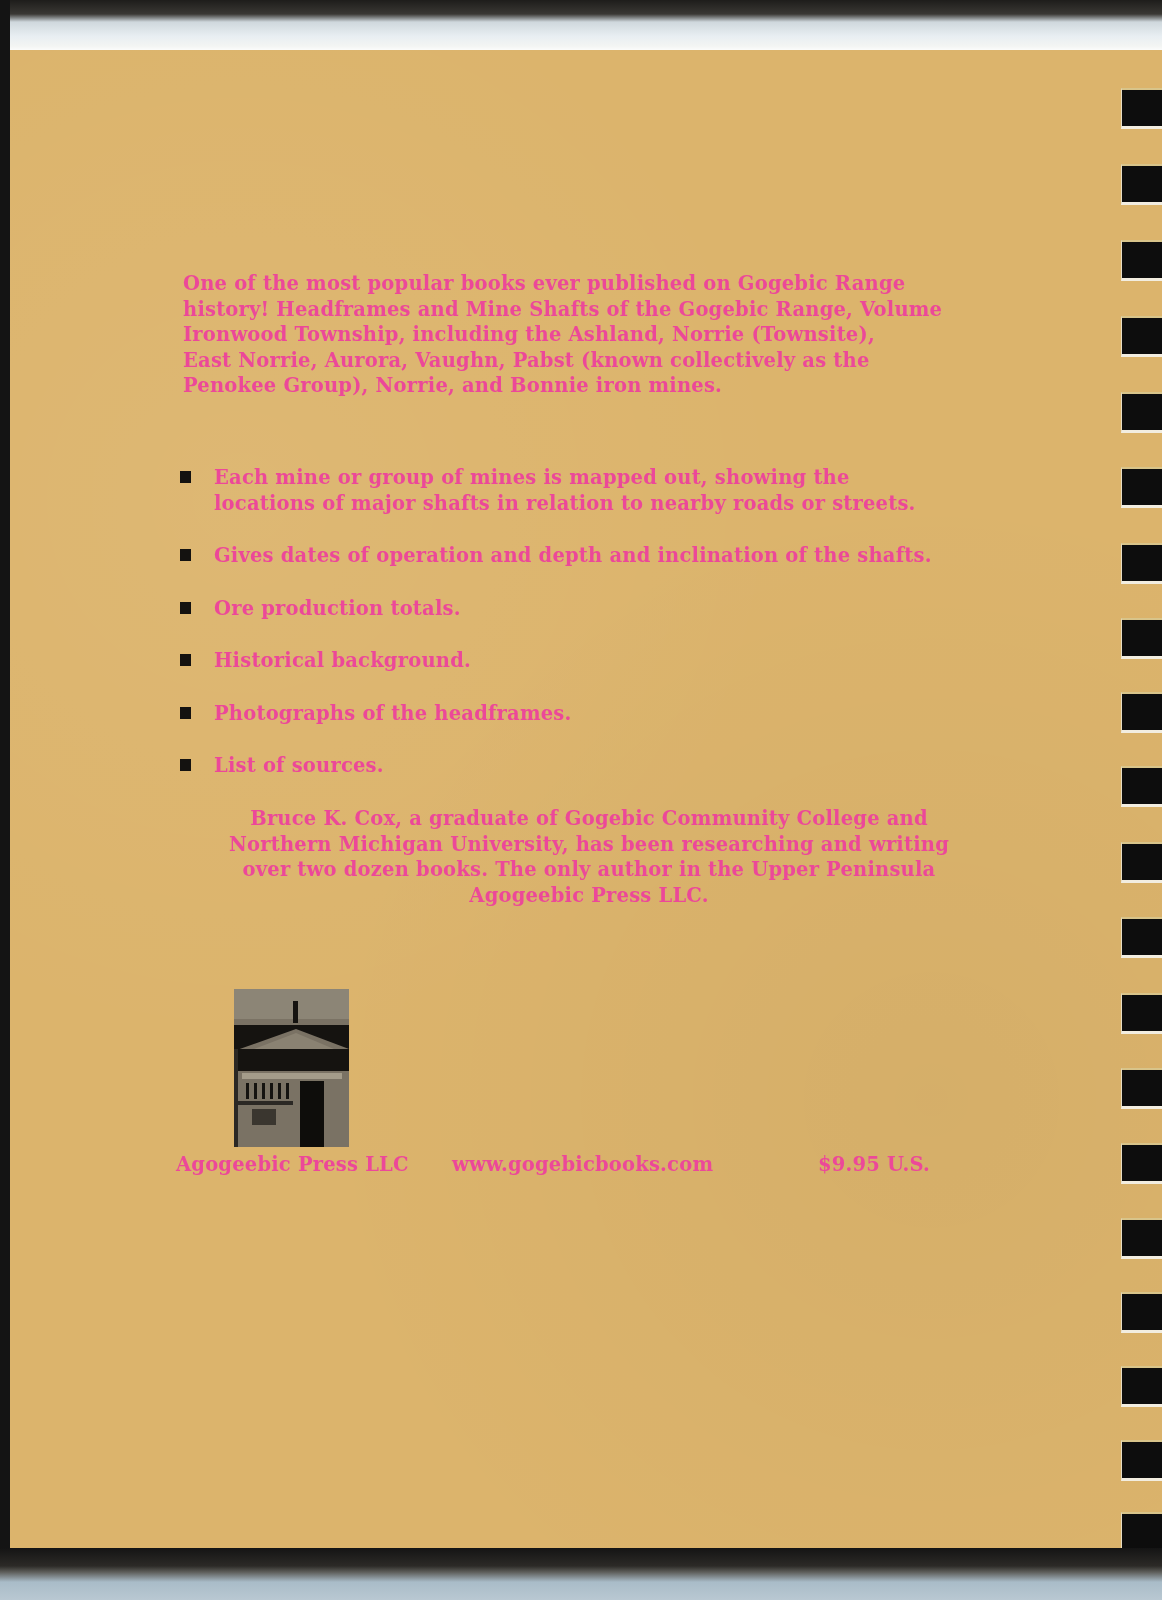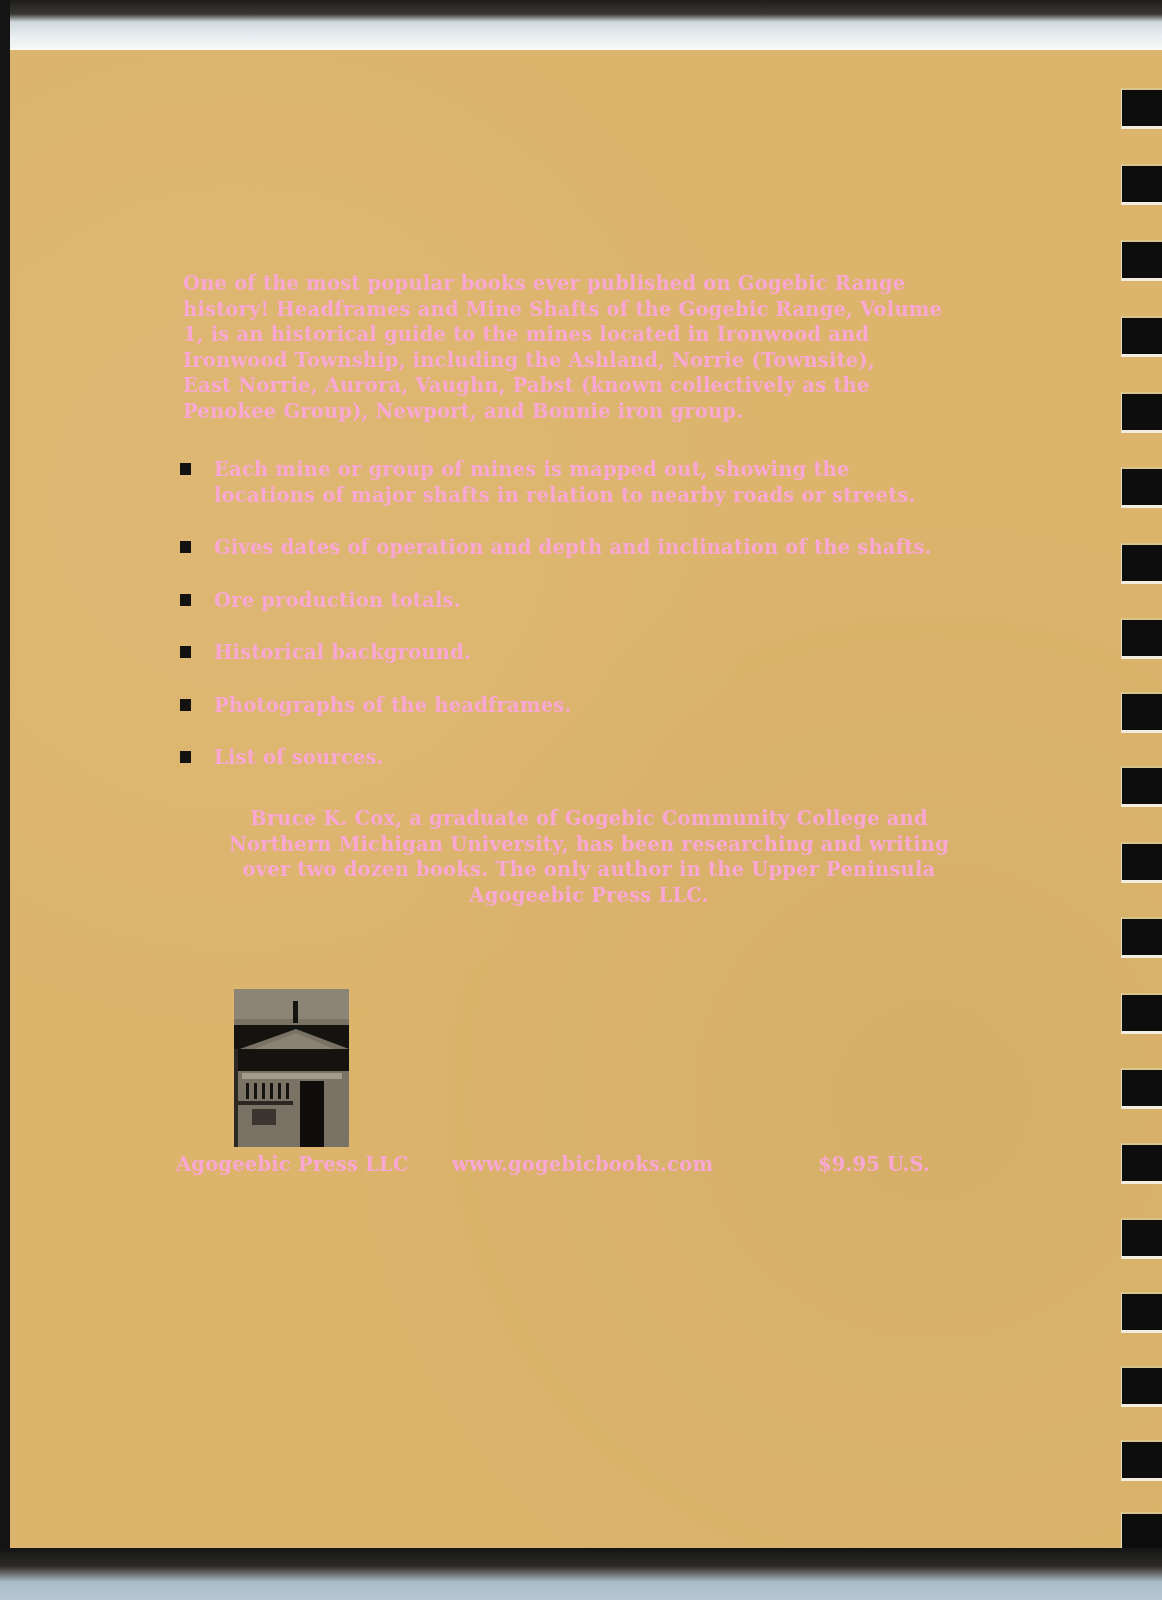--- a/index.html
+++ b/index.html
@@ -17,24 +17,24 @@
     background:linear-gradient(#141414 0px, #2c2a27 18px, #5d5d59 24px, #a9bcc8 34px, #b9c8d2 52px);
   }
   .left-edge { position:absolute; left:0; top:0; width:10px; height:1600px; background:#141414; }
   .page {
     position:absolute; left:10px; top:50px; width:1152px; height:1500px;
     background:#dcb46c;
     background-image:
       radial-gradient(circle at 20% 30%, rgba(255,255,255,0.05), transparent 40%),
       radial-gradient(circle at 80% 70%, rgba(0,0,0,0.03), transparent 45%);
   }
-  .text { color:#f9a8d4; font-weight:bold; font-size:19.5px; line-height:25.5px; letter-spacing:0.2px; }
+  .text { color:#ec4899; font-weight:bold; font-size:19.5px; line-height:25.5px; letter-spacing:0.2px; }
   .intro { position:absolute; left:183px; top:271px; width:820px; }
   .bullets { position:absolute; left:180px; top:457px; width:830px; margin:0; padding:0; list-style:none; }
-  .bullets li { position:relative; padding-left:34px; margin-bottom:27px; }
+  .bullets li { position:relative; padding-left:34px; margin-bottom:27px;margin-top:8px; }
   .bullets li .sq {
     position:absolute; left:0; top:6px; width:11px; height:12px; background:#141210;
   }
   .bio { position:absolute; left:179px; top:806px; width:820px;text-align:center; }
   .photo {
     position:absolute; left:234px; top:989px; width:115px; height:158px;
     background:#6b6356; overflow:hidden;
   }
   .footer-publisher { position:absolute; left:176px; top:1152px; }
   .footer-url { position:absolute; left:452px; top:1152px; }
@@ -49,24 +49,23 @@
 <body>
 
 <div class="top-strip"></div>
 <div class="left-edge"></div>
 
 <div class="page"></div>
 
 <div class="text intro">
   <div>One of the most popular books ever published on Gogebic Range</div>
   <div>history! Headframes and Mine Shafts of the Gogebic Range, Volume</div>
-  <div>1, is an historical guide to the mines located in Ironwood and</div>
   <div>Ironwood Township, including the Ashland, Norrie (Townsite),</div>
   <div>East Norrie, Aurora, Vaughn, Pabst (known collectively as the</div>
-  <div>Penokee Group), Newport, and Bonnie iron group.</div>
+  <div>Penokee Group), Norrie, and Bonnie iron mines.</div>
 </div>
 
 <ul class="text bullets">
   <li>
     <span class="sq"></span>
     <div>Each mine or group of mines is mapped out, showing the</div>
     <div>locations of major shafts in relation to nearby roads or streets.</div>
   </li>
   <li>
     <span class="sq"></span>

